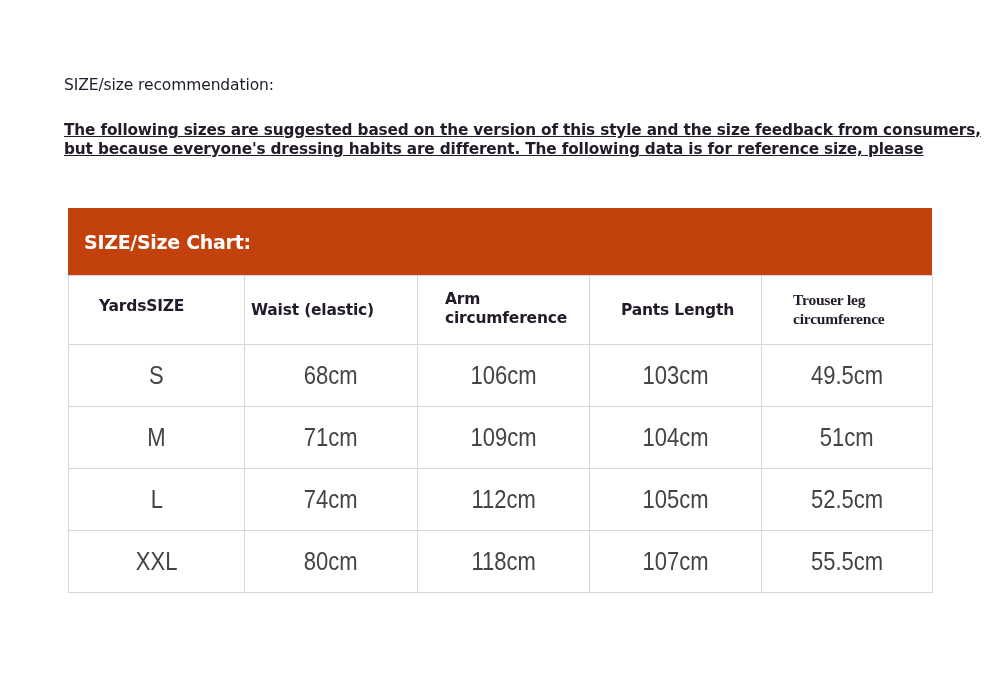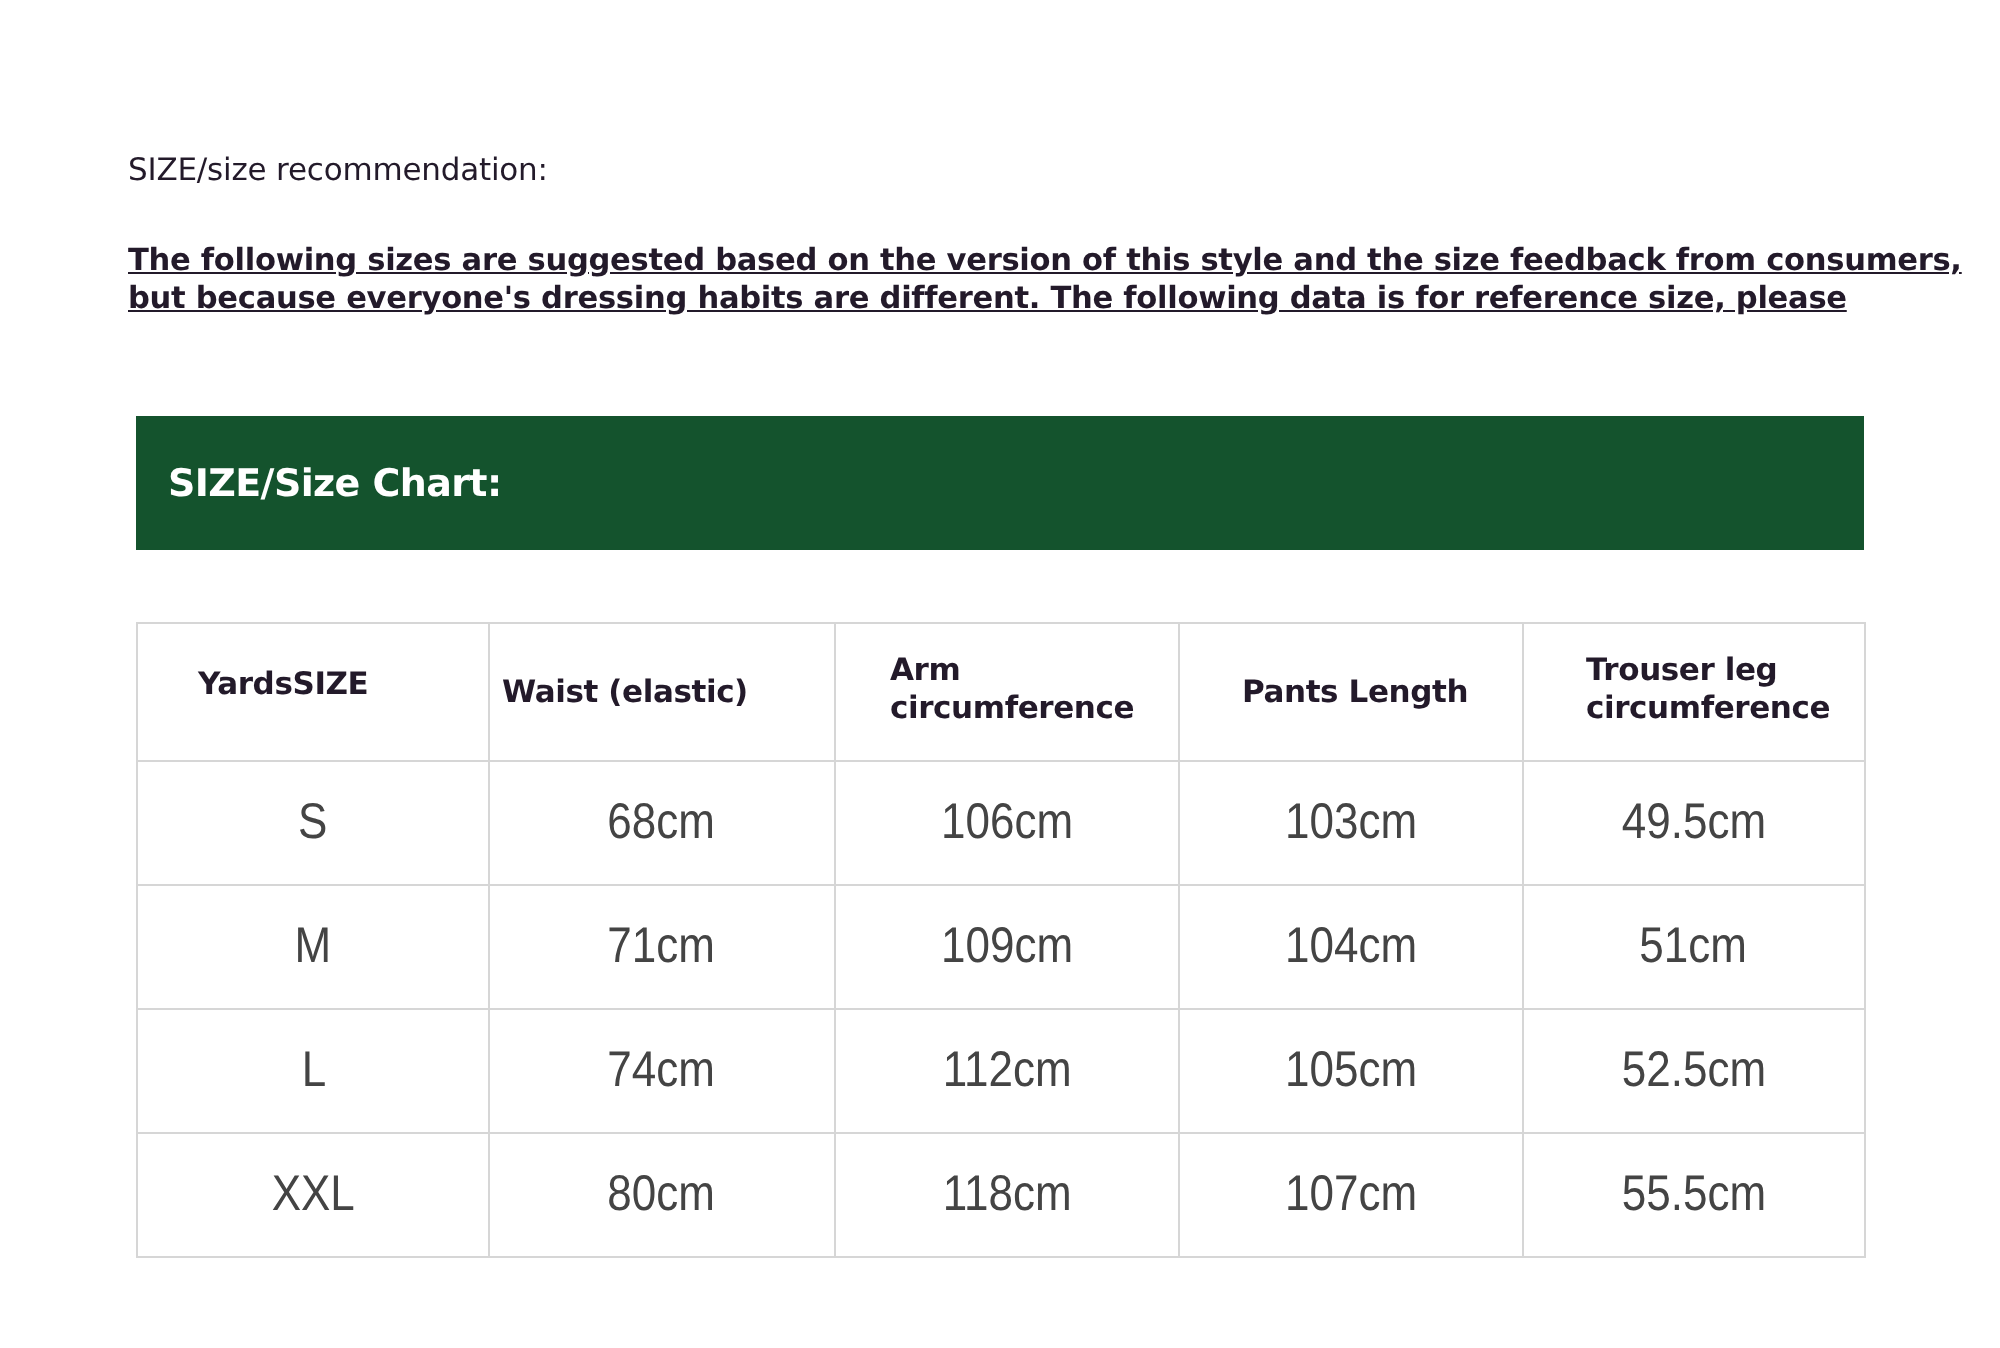--- a/index.html
+++ b/index.html
@@ -1,31 +1,31 @@
 <!DOCTYPE html>
 <html><head>
 <meta charset="utf-8">
 <style>
   html, body { margin: 0; padding: 0; background: #ffffff; }
   body { width: 1000px; height: 674px; position: relative; overflow: hidden; font-family: "DejaVu Sans", sans-serif; }
   .rec-title { position: absolute; left: 64px; top: 76px; font-size: 15.5px; font-weight: normal; color: #231a2a; letter-spacing: -0.1px; }
   .rec-body { position: absolute; left: 64px; top: 121px; width: 900px; font-size: 15.3px; font-weight: bold; color: #231a2a; line-height: 19px; letter-spacing: -0.15px; text-decoration: underline; }
   .rec-body div { white-space: nowrap; }
   .chart { position: absolute; left: 68px; top: 208px; width: 864px; }
-  .chart-header { height: 67px; background: #14532d; color: #ffffff; font-weight: bold; font-size: 19px; display: flex; align-items: center; padding-left: 16px; box-sizing: border-box; letter-spacing: -0.3px; }
-  table { border-collapse: collapse; width: 864px; table-layout: fixed; margin-top: 36px; }
+  .chart-header { height: 67px; background: #c2410c; color: #ffffff; font-weight: bold; font-size: 19px; display: flex; align-items: center; padding-left: 16px; box-sizing: border-box; letter-spacing: -0.3px; }
+  table { border-collapse: collapse; width: 864px; table-layout: fixed; }
   td, th { border: 1px solid #d6d6d6; padding: 0; }
   th { height: 60px; font-size: 15.5px; font-weight: bold; color: #231a2a; text-align: left; vertical-align: middle; letter-spacing: -0.2px; line-height: 19px; }
   td { height: 61px; text-align: center; font-family: "Liberation Sans Narrow", "Liberation Sans", sans-serif; font-size: 25px; color: #444444; vertical-align: middle; }
   td span { display: inline-block; transform: scaleX(0.88); }
   th.c0 { padding-left: 30px; padding-bottom: 8px; }
   th.c1 { padding-left: 6px; }
   th.c2 { padding-left: 27px; padding-bottom: 2px; }
   th.c3 { padding-left: 31px; }
-  th.c4 { padding-left: 31px; padding-bottom: 2px; }
+  th.c4 { padding-left: 31px; padding-bottom: 2px; font-family: Liberation Serif, serif; }
 </style>
 </head>
 <body>
 
 <div class="rec-title">SIZE/size recommendation:</div>
 
 <div class="rec-body">
   <div>The following sizes are suggested based on the version of this style and the size feedback from consumers,</div>
   <div>but because everyone's dressing habits are different. The following data is for reference size, please</div>
 </div>

